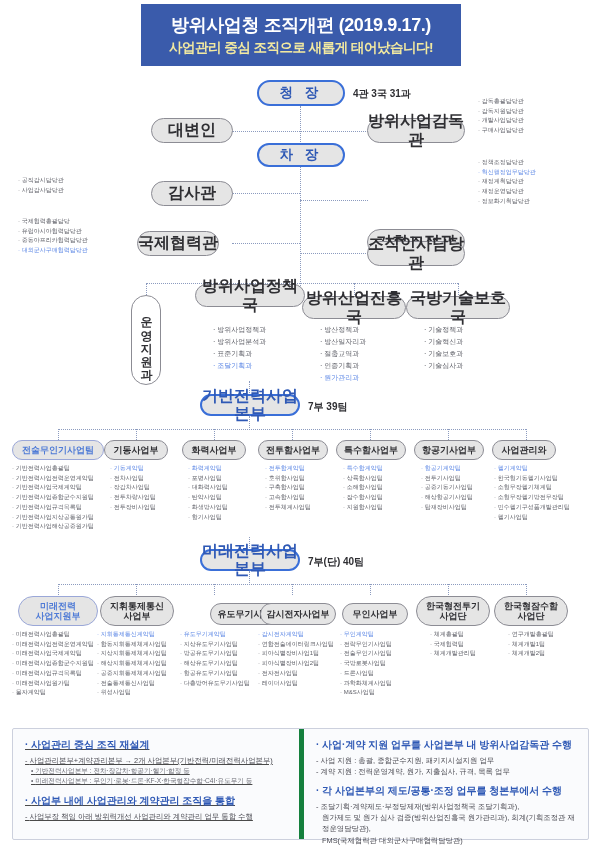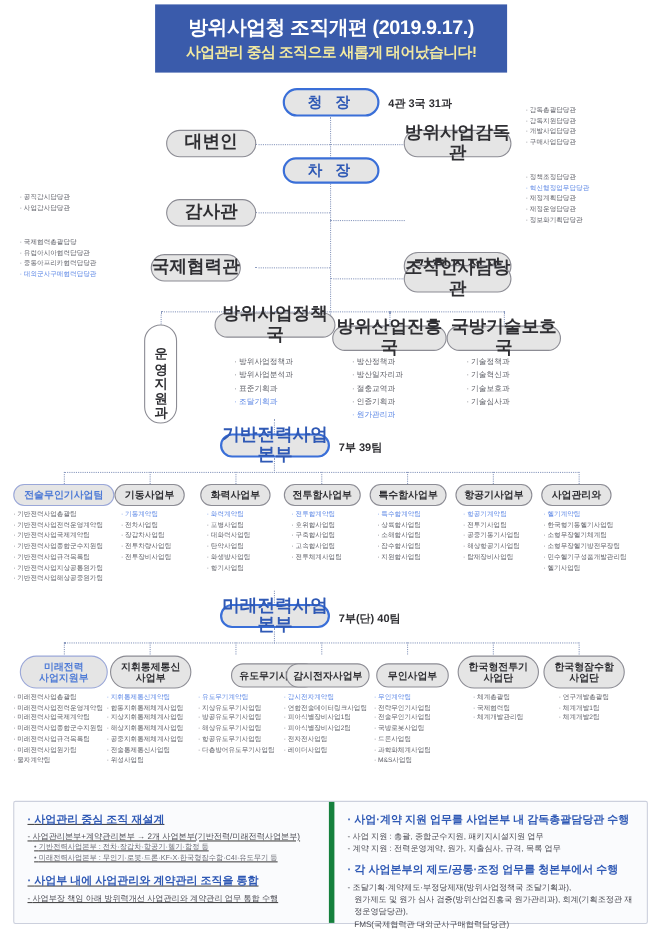--- a/index.html
+++ b/index.html
@@ -392,21 +392,21 @@
   <div class="col left">
     <div class="f-h">사업관리 중심 조직 재설계</div>
     <div class="f-s">사업관리본부+계약관리본부 → 2개 사업본부(기반전력/미래전력사업본부)</div>
     <div class="f-ss">기반전력사업본부 : 전차·장갑차·항공기·헬기·함정 등</div>
     <div class="f-ss">미래전력사업본부 : 무인기·로봇·드론·KF-X·한국형잠수함·C4I·유도무기 등</div>
     <div class="gap"></div>
     <div class="f-h">사업부 내에 사업관리와 계약관리 조직을 통합</div>
     <div class="f-s">사업부장 책임 아래 방위력개선 사업관리와 계약관리 업무 통합 수행</div>
   </div>
   <div class="col right">
-    <div class="f-h">사업·계약 지원 업무를 사업본부 내 감독총괄담당관 수행</div>
+    <div class="f-h">사업·계약 지원 업무를 사업본부 내 방위사업감독관 수행</div>
     <div class="f-s">사업 지원 : 총괄, 종합군수지원, 패키지시설지원 업무</div>
     <div class="f-s">계약 지원 : 전력운영계약, 원가, 지출심사, 규격, 목록 업무</div>
     <div class="gap"></div>
     <div class="f-h">각 사업본부의 제도/공통·조정 업무를 청본부에서 수행</div>
     <div class="f-s">조달기획·계약제도·부정당제재(방위사업정책국 조달기획과),</div>
     <div class="f-cont">원가제도 및 원가 심사 검증(방위산업진흥국 원가관리과), 회계(기획조정관 재정운영담당관),</div>
     <div class="f-cont">FMS(국제협력관 대외군사구매협력담당관)</div>
   </div>
 </div>
 

